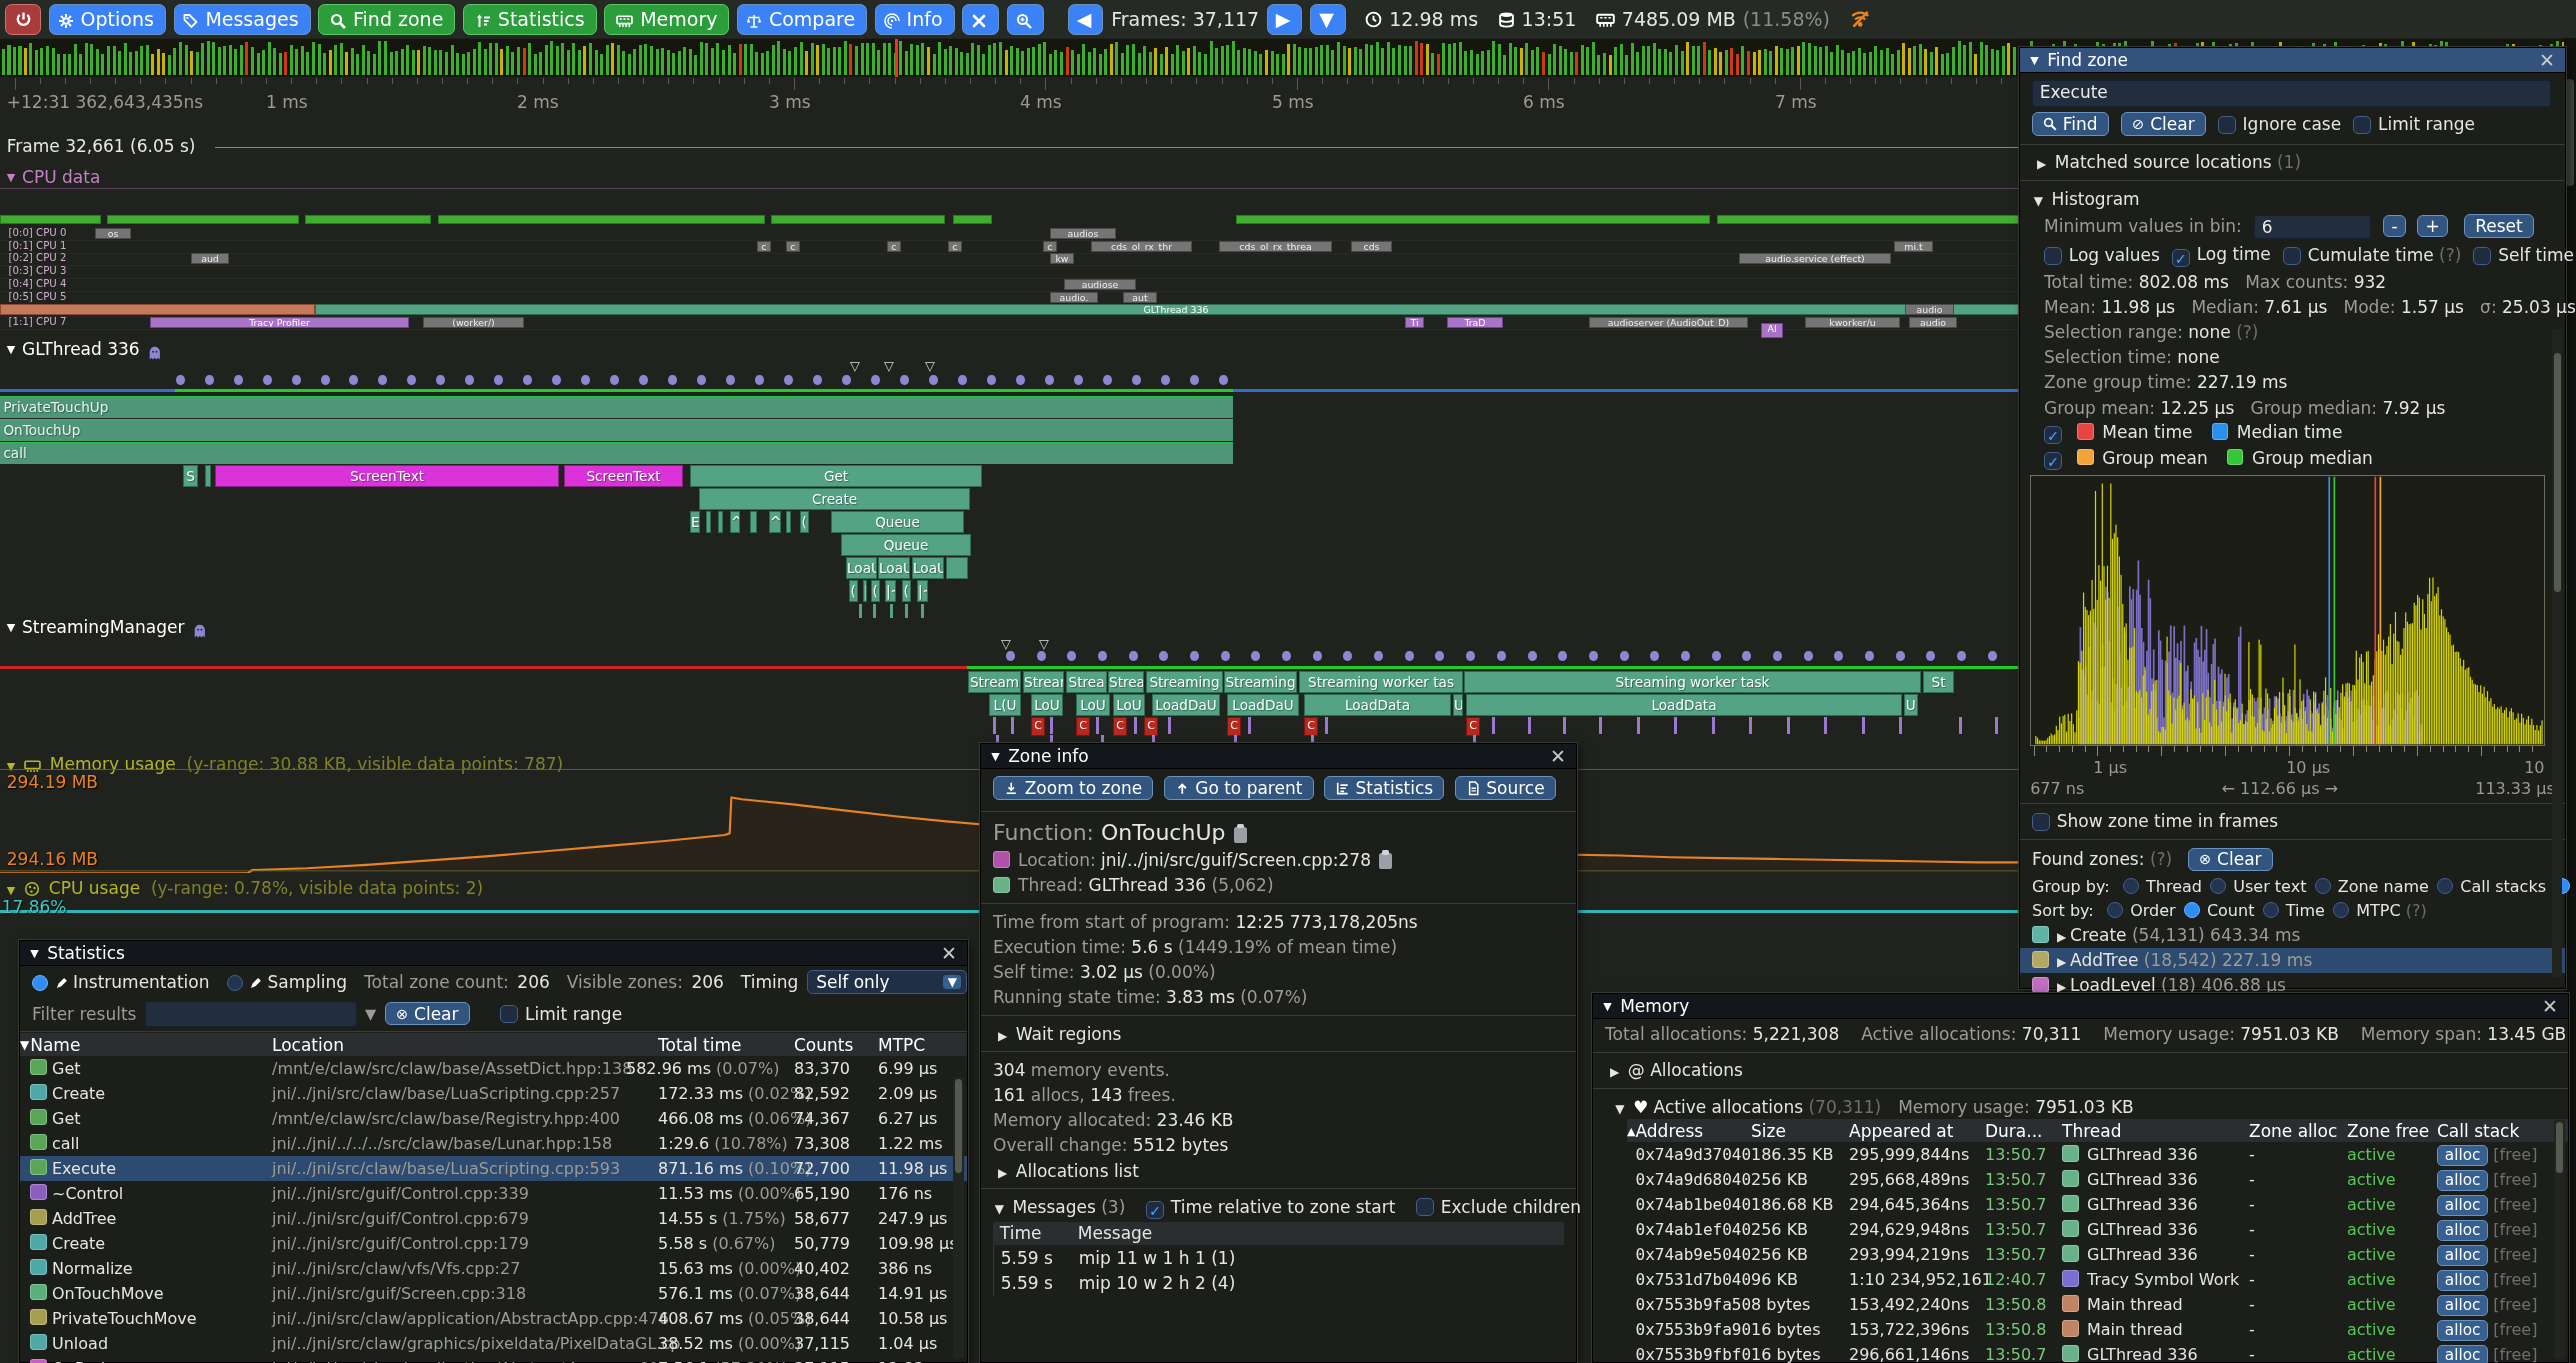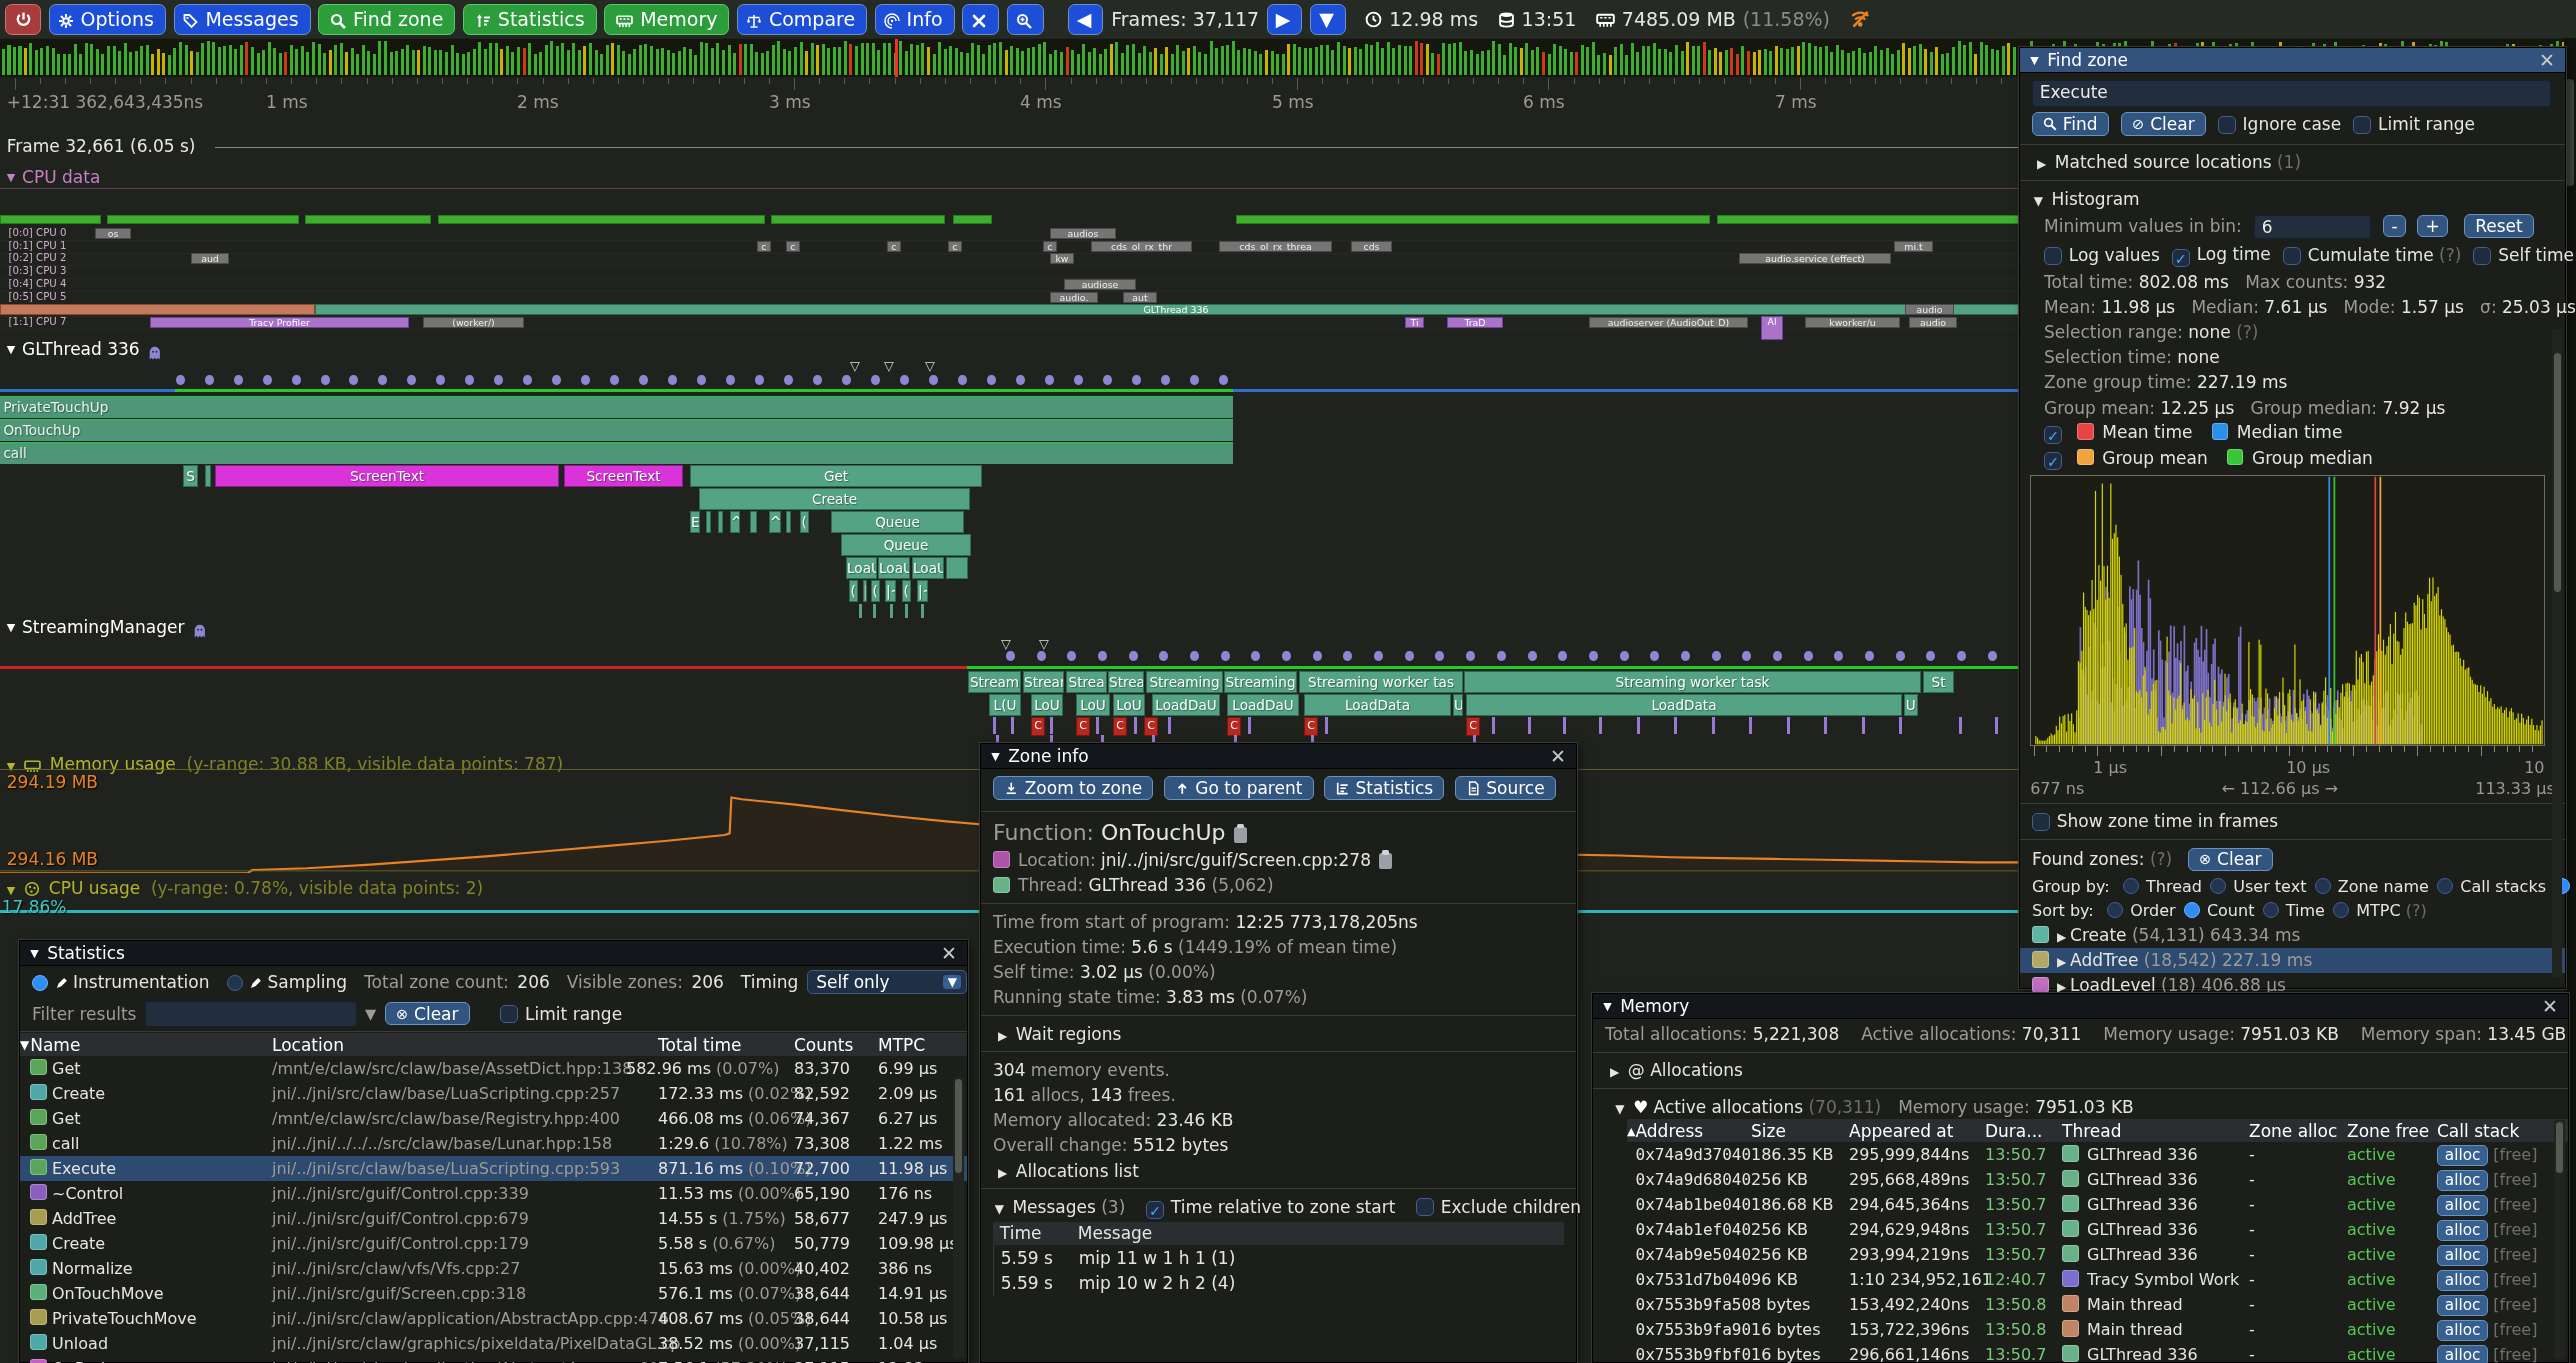--- a/index.html
+++ b/index.html
@@ -1,21 +1,21 @@
 <!DOCTYPE html>
 <html style="font-size:13.6px"><head>
 <meta charset="utf-8">
 <style>
   html,body{margin:0;padding:0;background:#20231d;width:2576px;height:1363px;overflow:hidden;
     font-family:"DejaVu Sans","Liberation Sans",sans-serif;color:#e6e6e0;}
   .abs{position:absolute;}
   
   #toolbar{position:absolute;left:0;top:0;width:2576px;height:38px;background:#262a24;display:flex;align-items:center;gap:7.7px;padding-left:5.1px;box-sizing:border-box;}
   .tbtn{display:inline-flex;align-items:center;gap:6.8px;height:29px;padding:0 11px;border-radius:6.8px;color:#fff;font-size:19px;white-space:nowrap;}
-  .tbtn.blue{background:#1d4ed8;border:0.9px solid #6b93c2;padding-left:8px;}
+  .tbtn.blue{background:#3b82f6;border:0.9px solid #6b93c2;padding-left:8px;}
   .tbtn.green{background:#2b9e3b;border:0.9px solid #5cc868;}
   .tbtn.red{background:#a83c3c;border:0.9px solid #d07070;padding:0 8.5px;}
   .tsep{width:8.5px;}
   .tstat{display:inline-flex;align-items:center;gap:6.8px;font-size:19px;color:#e8e8e2;margin-left:12px;}
   .tdim{color:#8a8d86;}
   
   #frames-strip{position:absolute;left:0;top:39px;width:2576px;height:38px;background:#15170f;overflow:hidden;}
   .ftick{position:absolute;bottom:1.7px;width:3.4px;}
   #ruler{position:absolute;left:0;top:78px;width:2576px;height:39px;}
   .rtick{position:absolute;top:0;width:0.9px;background:#5a5a52;}
@@ -828,21 +828,21 @@
       <div class="zone z-green" style="left: 2039px; width: 136px; top: 0.9px; height: 11px; font-size: 9.4px; line-height: 9.4px;"></div>
       <div class="zone z-gray" style="left: 1905px; width: 49px; top: 0.9px; height: 11px; font-size: 9.4px; line-height: 9.4px;">audio</div>
     </div>
     <div class="cpu-row" style="top: 316px;">
       <div class="cpu-label">[1:1] CPU 7</div>
       <div class="zone z-purple" style="left: 150px; width: 259px; top: 0.9px; height: 11px; font-size: 9.4px; line-height: 9.4px;">Tracy Profiler</div>
       <div class="zone z-gray" style="left: 423px; width: 101px; top: 0.9px; height: 11px; font-size: 9.4px; line-height: 9.4px;">(worker/)</div>
       <div class="zone z-purple" style="left: 1405px; width: 19px; top: 0.9px; height: 11px; font-size: 9.4px; line-height: 9.4px;">Ti</div>
       <div class="zone z-purple" style="left: 1447px; width: 56px; top: 0.9px; height: 11px; font-size: 9.4px; line-height: 9.4px;">TraD</div>
       <div class="zone z-gray" style="left: 1589px; width: 159px; top: 0.9px; height: 11px; font-size: 9.4px; line-height: 9.4px;">audioserver (AudioOut_D)</div>
-      <div class="zone z-purple" style="left: 1761px; width: 22px; top: 0; height: 24px; font-size: 9.4px; line-height: 9.4px;">Al</div>
+      <div class="zone z-purple" style="left: 1761px; width: 22px; top: 7px; height: 15px; font-size: 9.4px; line-height: 9.4px;">Al</div>
       <div class="zone z-gray" style="left: 1805px; width: 95px; top: 0.9px; height: 11px; font-size: 9.4px; line-height: 9.4px;">kworker/u</div>
       <div class="zone z-gray" style="left: 1909px; width: 48px; top: 0.9px; height: 11px; font-size: 9.4px; line-height: 9.4px;">audio</div>
     </div>
   </div>
 
 <div class="sect-head" style="left:6.8px;top:339px;"><span class="tri">▼</span><span>GLThread 336</span><span class="ghost"><svg viewBox="0 0 16 18" width="13.6" height="15.3">
         <path d="M2 17V8a6 6 0 0 1 12 0v9l-2-2-2 2-2-2-2 2-2-2z" fill="#8d86d2"></path>
         <circle cx="6" cy="8" r="1.1" fill="#222"></circle>
         <circle cx="10" cy="8" r="1.1" fill="#222"></circle>
       </svg></span></div>

